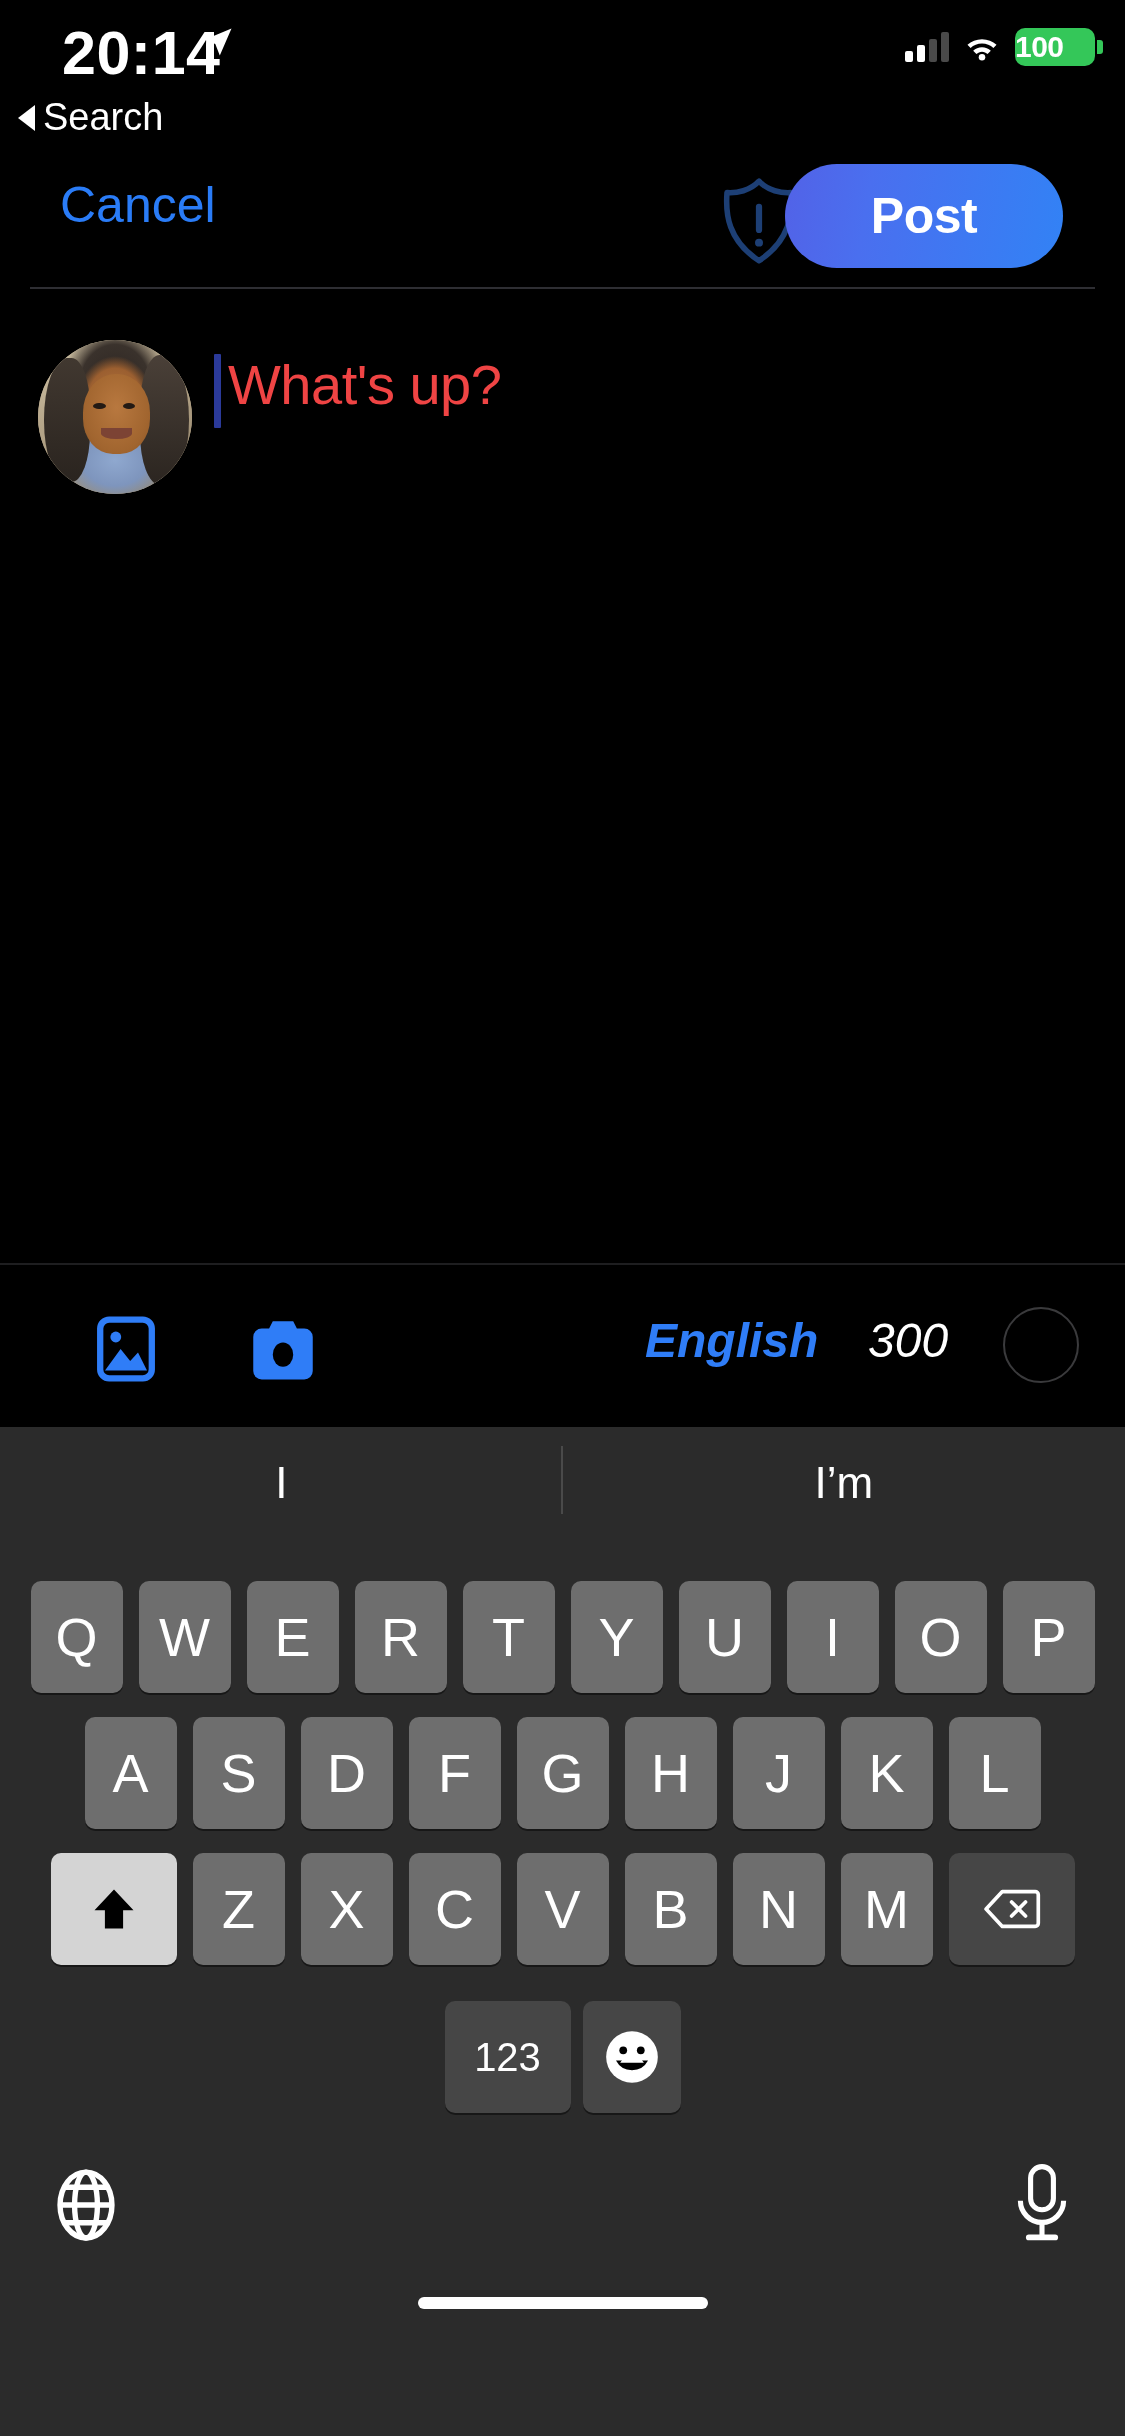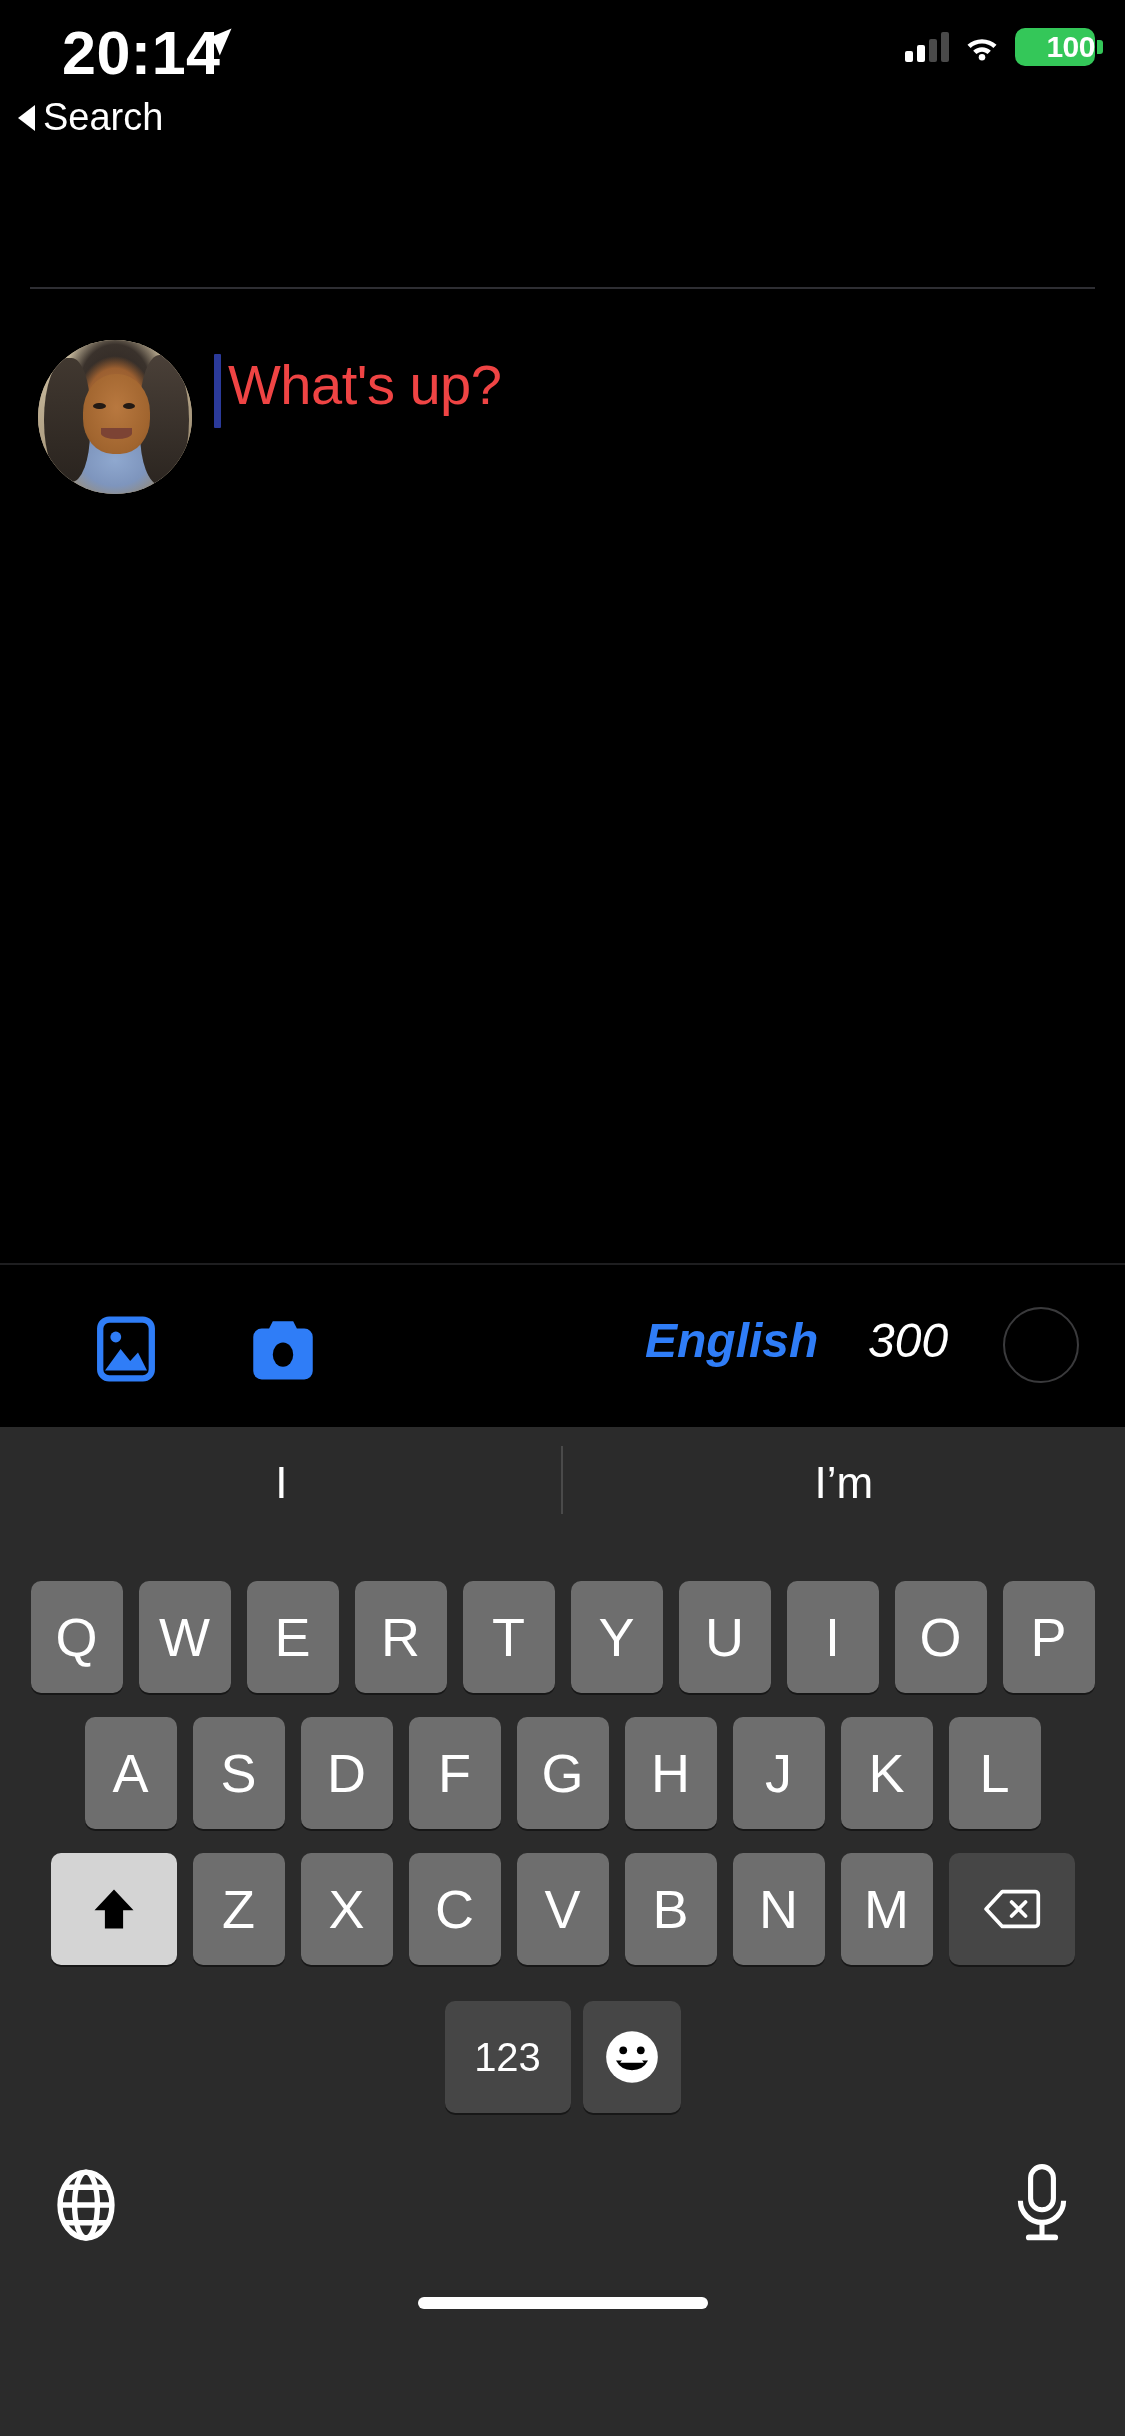--- a/index.html
+++ b/index.html
@@ -22,21 +22,21 @@
   .signal { display:flex; align-items:flex-end; gap:4px; height:30px; }
   .signal i { display:block; width:8px; background:#fff; border-radius:2px; }
   .signal i:nth-child(1){ height:11px; }
   .signal i:nth-child(2){ height:17px; }
   .signal i:nth-child(3){ height:23px; background:#4a4a4a; }
   .signal i:nth-child(4){ height:30px; background:#4a4a4a; }
   .wifi { width:38px; height:28px; }
   .battery { position:relative; display:flex; align-items:center; }
   .batt-body {
     width:80px; height:38px; background:#34c759; border-radius:10px;
-    display:flex; align-items:center; justify-content:flex-end;
+    display:flex; align-items:center; justify-content:flex-start;
   }
   .batt-body span { color:#fff; font-size:30px; font-weight:600; letter-spacing:-0.5px; }
   .batt-tip { width:6px; height:14px; background:#34c759; border-radius:0 3px 3px 0; margin-left:2px; }
 
   
   .backrow { position:absolute; top:96px; left:18px; display:flex; align-items:center; gap:8px; }
   .back-tri {
     width:0;height:0;border-top:13px solid transparent;border-bottom:13px solid transparent;
     border-right:17px solid #fff;
   }
@@ -184,20 +184,31 @@
         <div class="batt-tip"></div>
       </div>
     </div>
   </div>
 
   <div class="backrow">
     <div class="back-tri"></div>
     <div class="back-label">Search</div>
   </div>
 
+  <div class="navbar">
+    <div class="cancel">Cancel</div>
+    <svg class="shield" viewBox="0 0 48 52">
+      <path d="M24 3 C19 8.5 11 10 5.5 9.6 C4.6 22 6 37 24 49 C42 37 43.4 22 42.5 9.6 C37 10 29 8.5 24 3 Z" fill="none" stroke="#1d3f75" stroke-width="3.2" stroke-linejoin="round"></path>
+      <rect x="22.2" y="16" width="3.6" height="17" rx="1.8" fill="#1d3f75"></rect>
+      <circle cx="24" cy="38.5" r="2.3" fill="#1d3f75"></circle>
+    </svg>
+    <button class="postbtn">
+      <span>Post</span>
+    </button>
+  </div>
   <div class="nav-sep"></div>
 
   <div class="composer">
     <div class="avatar">
       <div class="av-bg"></div>
       <div class="av-hair-l"></div>
       <div class="av-hair-r"></div>
       <div class="av-face"></div>
       <div class="av-eye l"></div>
       <div class="av-eye r"></div>

